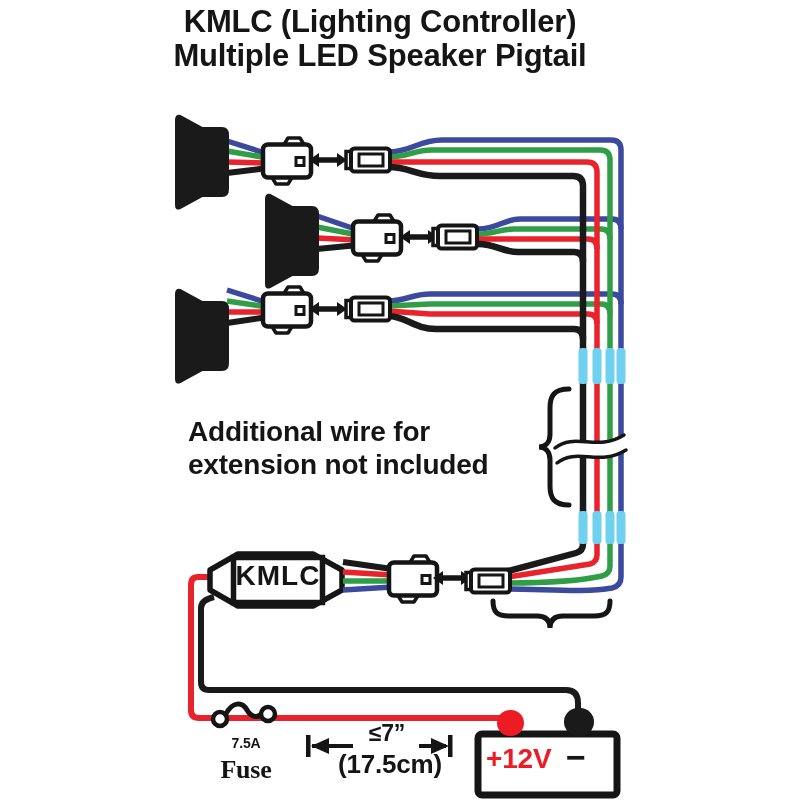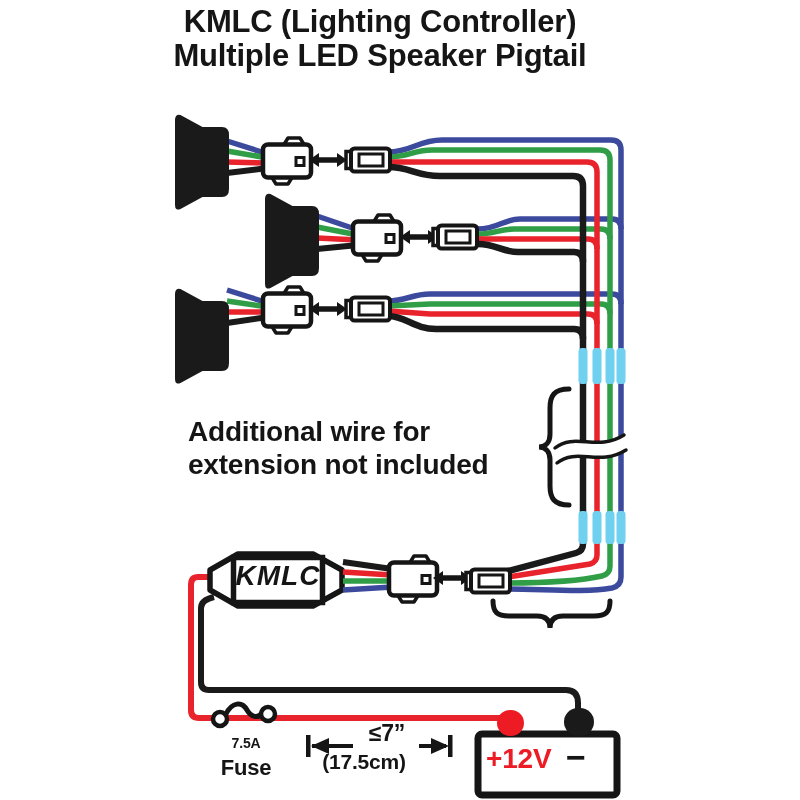--- a/index.html
+++ b/index.html
@@ -22,26 +22,26 @@
     position:absolute;font-weight:800;color:var(--ink);
     white-space:nowrap;letter-spacing:-0.2px;line-height:1;
   }
   .center{transform:translateX(-50%);}
   .title1{left:380px;top:6px;font-size:31px;}
   .title2{left:380px;top:40px;font-size:31px;}
   .note1{left:188px;top:418px;font-size:28px;}
   .note2{left:188px;top:451px;font-size:28px;}
   .pigtail{left:447px;top:631px;font-size:25px;}
   .fuse1{left:246px;top:736px;font-size:14px;}
-  .fuse2{left:246px;top:757px;font-size:22px;}
+  .fuse2{left:246px;top:757px;font-size:26px;font-family:Liberation Serif, serif;}
   .dimv{left:387px;top:722px;font-size:23px;}
-  .dimm{left:364px;top:751px;font-size:21px;}
+  .dimm{left:390px;top:751px;font-size:26px;}
   .battpos{left:486px;top:745px;font-size:28px;color:var(--battery-red);text-align:right;}
   .battneg{left:566px;top:740px;font-size:34px;font-weight:900;}
-  .kmlc{left:278px;top:562px;font-size:28px;letter-spacing:1px;font-style:italic;}
+  .kmlc{left:278px;top:562px;font-size:28px;letter-spacing:1px;}
 </style>
 </head>
 <body>
 
 <div class="stage">
 
 <svg width="800" height="800" viewBox="0 0 800 800">
   <defs>
     <g id="speaker">
       <path d="M-2,2 L20,14 L40,14 Q46,14 46,21 L46,75 Q46,82 40,82 L20,82 L-2,94 Q-6,96 -6,91 L-6,6 Q-6,1 -2,2 Z" fill="var(--wire-black)" stroke="var(--wire-black)" stroke-width="2" stroke-linejoin="round"></path>

